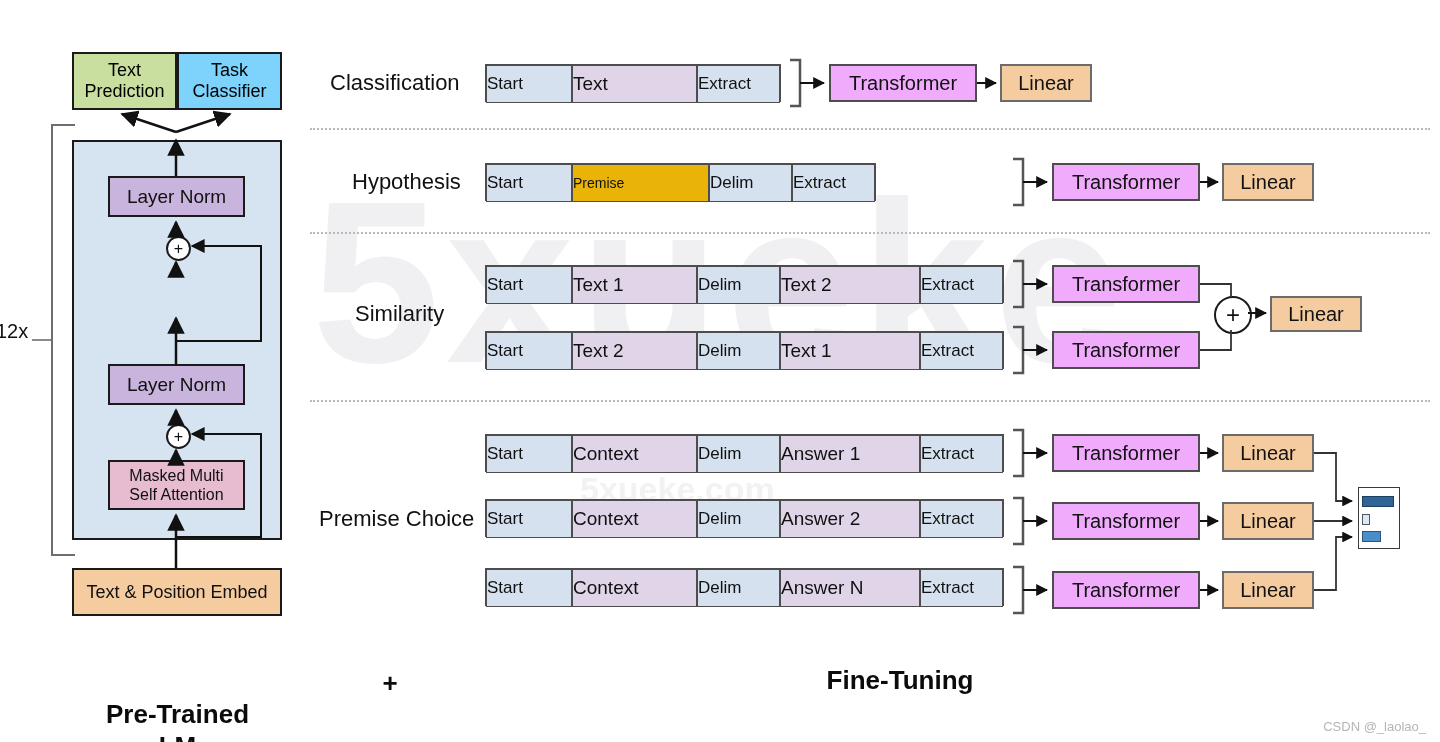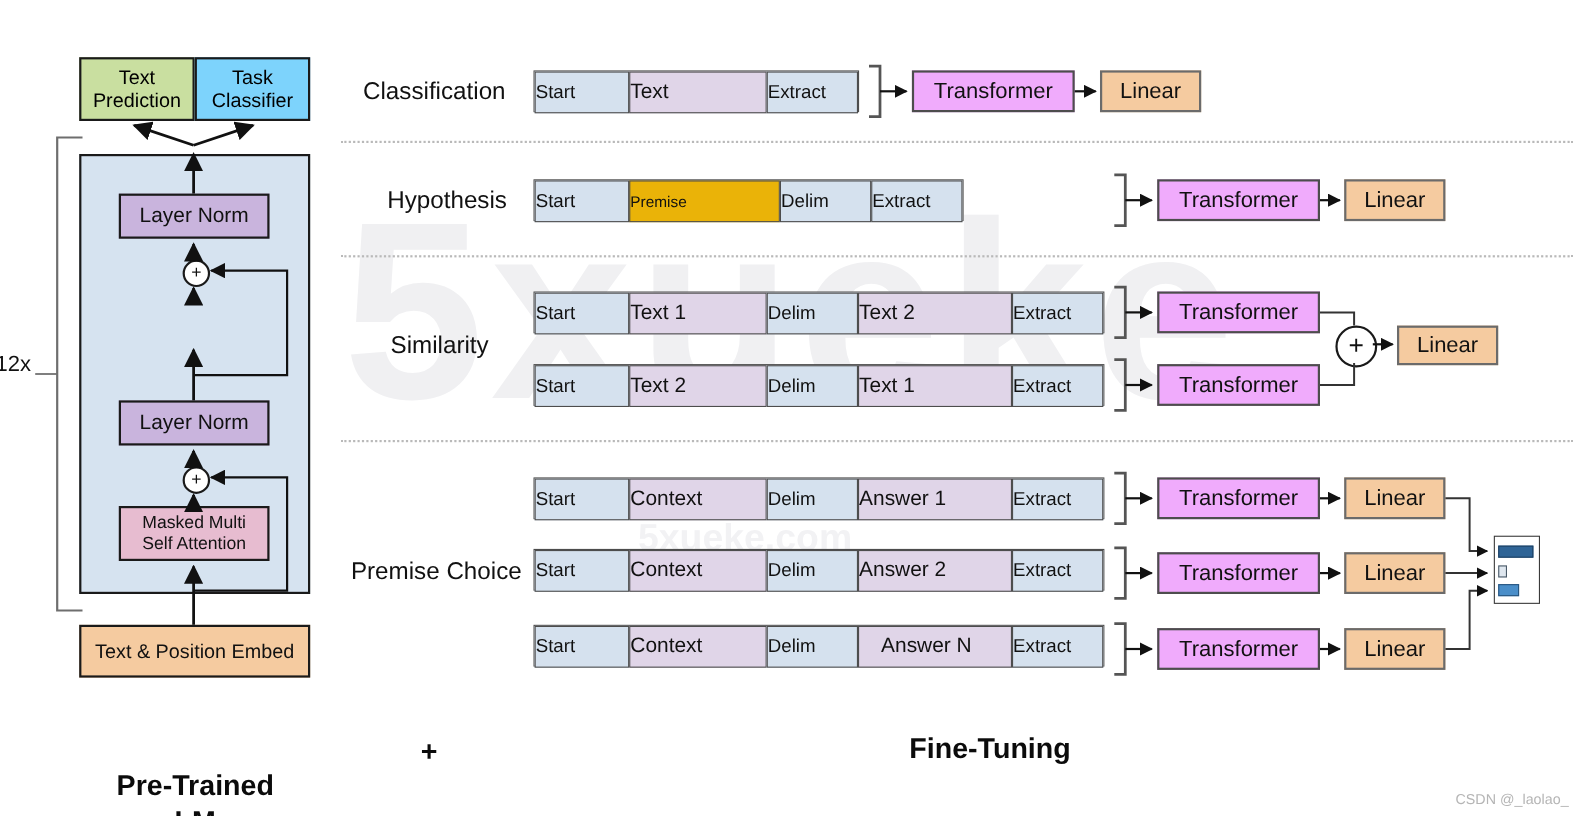--- a/index.html
+++ b/index.html
@@ -262,21 +262,21 @@
   <div class="tokrow" style="left:485px;top:568px;">
     <div class="tok" style="width:86px;background:#d5e1ee;font-size:17px;">
       <span>Start</span>
       </div>
     <div class="tok" style="width:125px;background:#e0d5e8;font-size:19px;">
       <span>Context</span>
       </div>
     <div class="tok" style="width:83px;background:#d5e1ee;font-size:17px;">
       <span>Delim</span>
       </div>
-    <div class="tok" style="width:140px;background:#e0d5e8;font-size:19px;padding-left:20px;">
+    <div class="tok" style="width:140px;background:#e0d5e8;font-size:19px;">
       <span>Answer N</span>
       </div>
     <div class="tok" style="width:83px;background:#d5e1ee;font-size:17px;">
       <span>Extract</span>
       </div>
   </div>
 
   <div class="tf abs" style="left:1052px;top:434px;width:148px;height:38px;font-size:20px;">
     <span>Transformer</span>
     </div>

